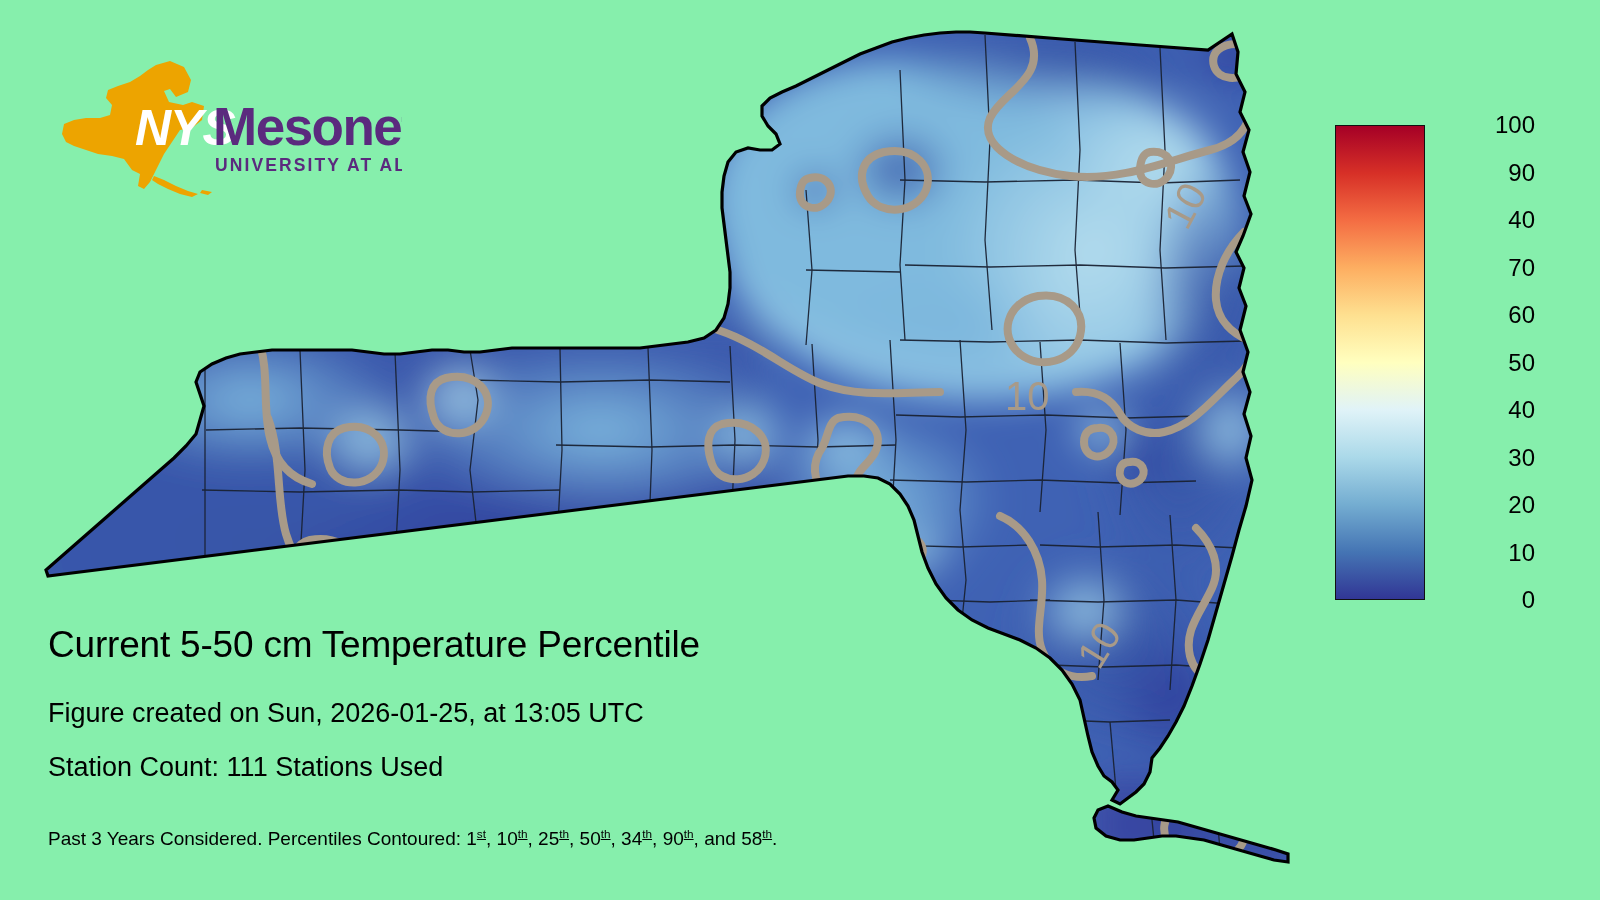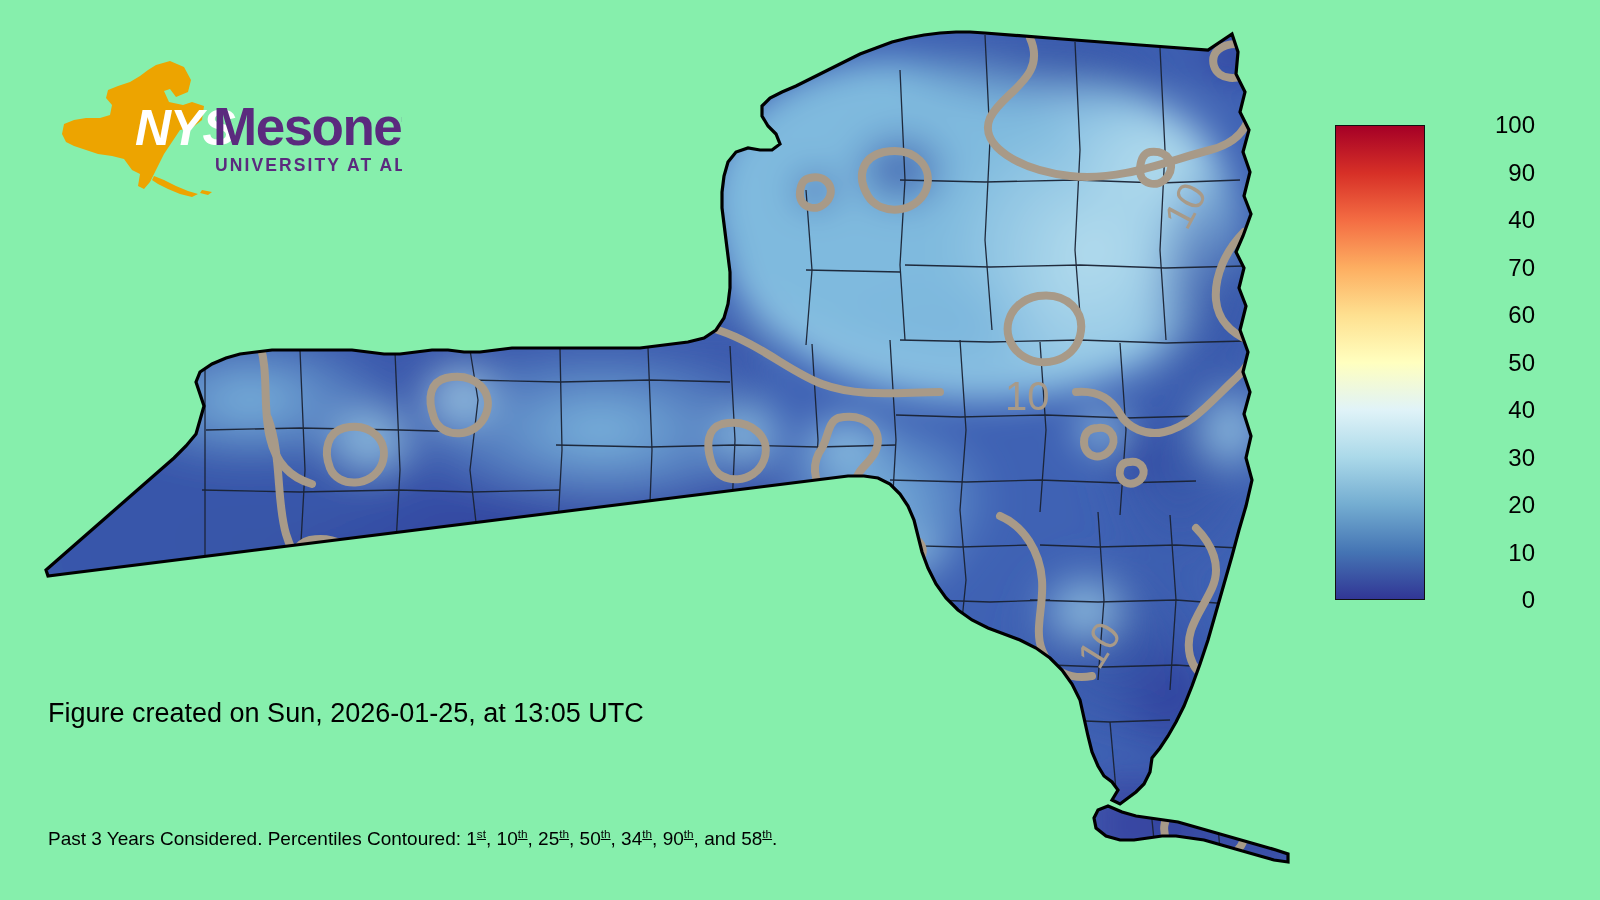--- a/index.html
+++ b/index.html
@@ -359,19 +359,21 @@
       <div class="cb-tick" style="top:190px">60</div>
       <div class="cb-tick" style="top:237.5px">50</div>
       <div class="cb-tick" style="top:285px">40</div>
       <div class="cb-tick" style="top:332.5px">30</div>
       <div class="cb-tick" style="top:380px">20</div>
       <div class="cb-tick" style="top:427.5px">10</div>
       <div class="cb-tick" style="top:475px">0</div>
     </div>
   </div>
 
+  <div id="title">Current 5-50 cm Temperature Percentile</div>
   <div id="created">Figure created on Sun, 2026-01-25, at 13:05 UTC</div>
+  <div id="stations">Station Count: 111 Stations Used</div>
 
   <div id="footnote">
     <span>Past 3 Years Considered. Percentiles Contoured: </span><span>1</span><sup>st</sup><span>, </span><span>10</span><sup>th</sup><span>, </span><span>25</span><sup>th</sup><span>, </span><span>50</span><sup>th</sup><span>, </span><span>34</span><sup>th</sup><span>, </span><span>90</span><sup>th</sup><span>, </span><span>and </span><span>58</span><sup>th</sup><span>.</span>
   </div>
 
 </div>
 
 </body></html>

